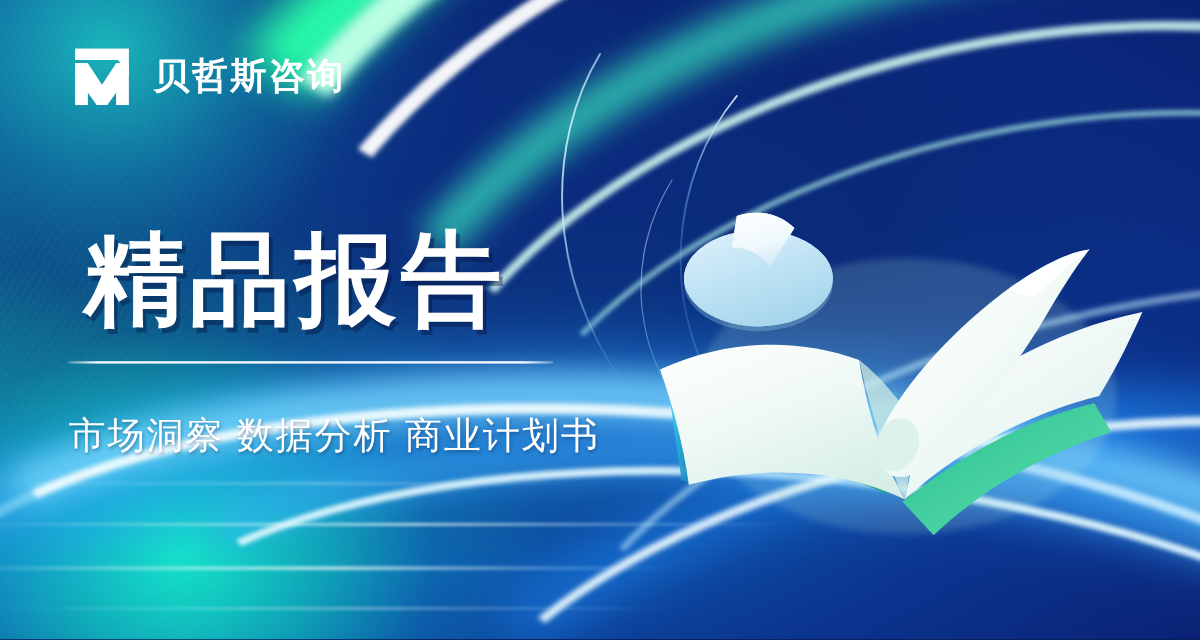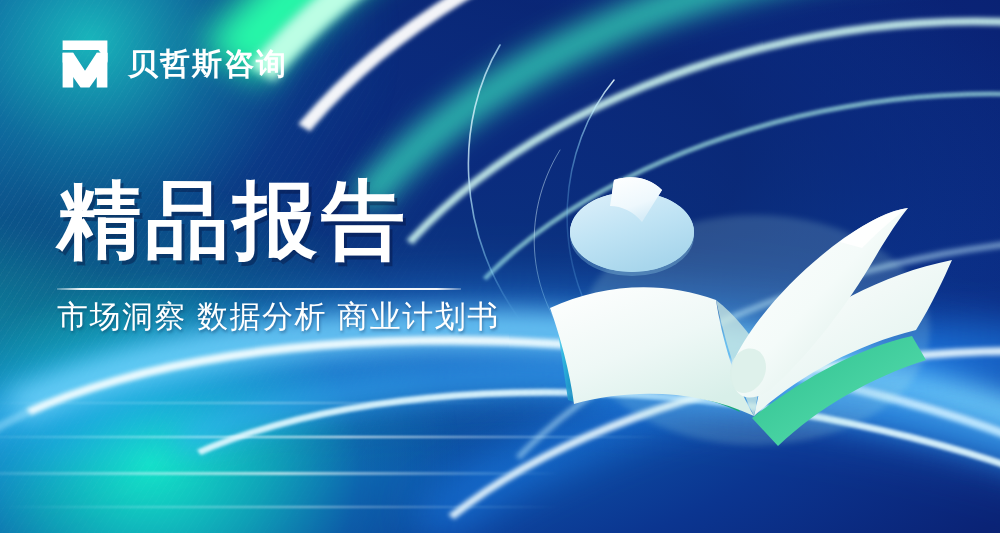--- a/index.html
+++ b/index.html
@@ -263,32 +263,32 @@
     left: 57px;
     top: 178px;
     width: 430px;
   }
   .headline-title {
     font-size: 84px;
     font-weight: 700;
     color: #ffffff;
     letter-spacing: 4px;
     line-height: 1.0;
-    margin: 0;
+    margin: 13px;
     white-space: nowrap;
     text-shadow: 3px 4px 0 rgba(4,16,58,0.40);
   }
   .divider {
     margin-top: 26px;
     width: 404px;
     height: 2px;
     background: linear-gradient(90deg, rgba(255,255,255,0.25) 0%, rgba(255,255,255,0.95) 6%, rgba(255,255,255,0.95) 94%, rgba(255,255,255,0.25) 100%);
   }
   .headline-sub {
-    margin-top: 10px;
+    margin-top: 43px;
     font-size: 31px;
     font-weight: 400;
     color: #ffffff;
     letter-spacing: 1.5px;
     line-height: 1.1;
     white-space: nowrap;
     text-shadow: 1px 2px 3px rgba(4,16,58,0.35);
   }
 
   

